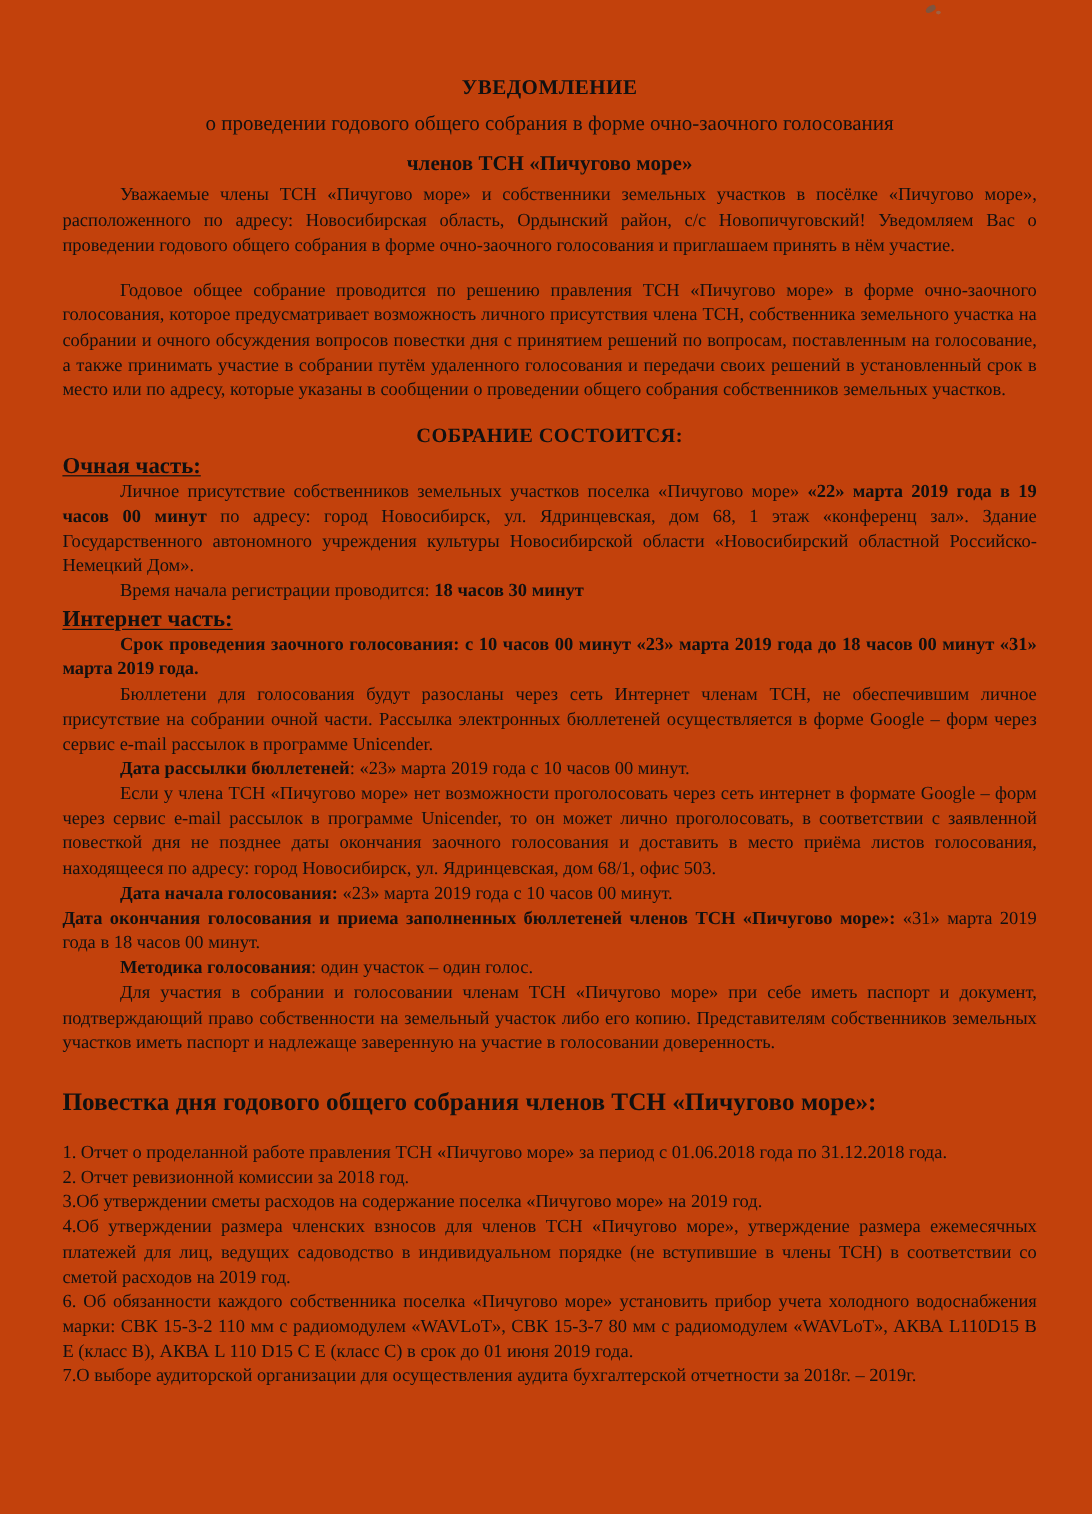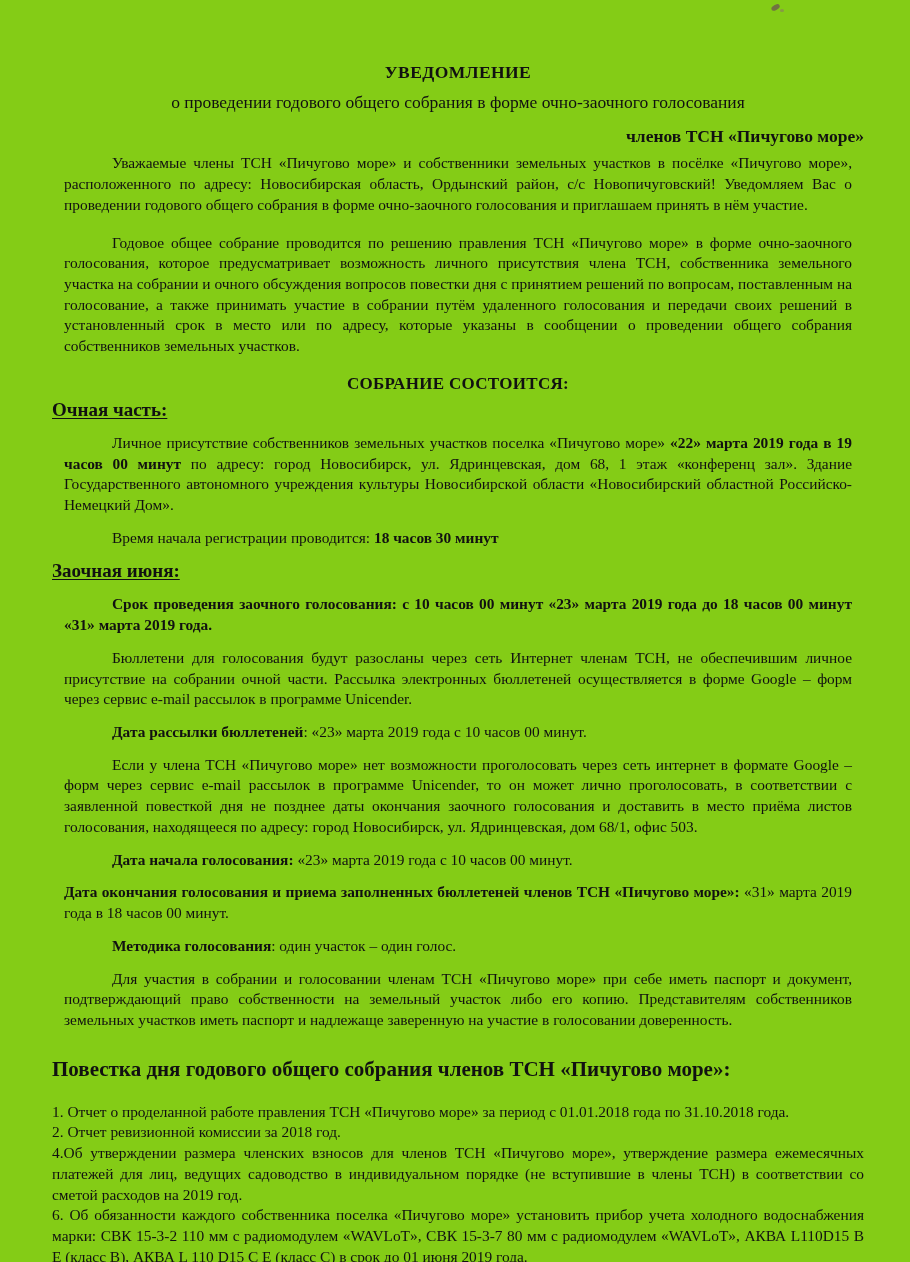--- a/index.html
+++ b/index.html
@@ -10,21 +10,21 @@
   }
   body {
     font-family: "Liberation Serif", "DejaVu Serif", serif;
     color: #111111;
   }
   .page {
     position: relative;
     width: 910px;
     height: 1262px;
     margin: 0 auto;
-    background: #84cc16;
+    background: #c2410c;
     overflow: hidden;
     box-sizing: border-box;
     padding: 0;
   }
   .sheet {
     position: absolute;
     left: 52px;
     top: 62px;
     width: 812px;
   }
@@ -60,29 +60,29 @@
   .doc-subtitle {
     font-size: 17.5px;
     font-weight: normal;
     text-align: center;
     line-height: 1.45;
     margin: 0 0 4px 0;
   }
   .doc-subtitle-2 {
     font-size: 17.5px;
     font-weight: bold;
-    text-align: right;
+    text-align: center;
     margin: 11px 0 6px 0;
   }
   p.para {
     font-size: 15.4px;
     line-height: 1.345;
     text-align: justify;
     text-indent: 48px;
-    margin: 12px;
+    margin: 0;
     hyphens: none;
   }
   p.para.noindent { text-indent: 0; }
   p.gap-before { margin-top: 17px; }
   p.gap-small { margin-top: 3px; }
 
   .section-heading {
     font-size: 17px;
     font-weight: bold;
     text-align: center;
@@ -137,42 +137,43 @@
     <p class="para gap-before">Годовое общее собрание проводится по решению правления ТСН «Пичугово море» в форме очно-заочного голосования, которое предусматривает возможность личного присутствия члена ТСН, собственника земельного участка на собрании и очного обсуждения вопросов повестки дня с принятием решений по вопросам, поставленным на голосование, а также принимать участие в собрании путём удаленного голосования и передачи своих решений в установленный срок в место или по адресу, которые указаны в сообщении о проведении общего собрания собственников земельных участков.</p>
 
     <div class="section-heading">СОБРАНИЕ СОСТОИТСЯ:</div>
 
     <div class="sub-heading">Очная часть:</div>
 
     <p class="para"><span>Личное присутствие собственников земельных участков поселка «Пичугово море» </span><b>«22» марта 2019 года в 19 часов 00 минут</b><span> по адресу: город Новосибирск, ул. Ядринцевская, дом 68, 1 этаж «конференц зал». Здание Государственного автономного учреждения культуры Новосибирской области «Новосибирский областной Российско-Немецкий Дом».</span></p>
 
     <p class="para"><span>Время начала регистрации проводится: </span><b>18 часов 30 минут</b></p>
 
-    <div class="sub-heading">Заочная июня:</div>
+    <div class="sub-heading">Интернет часть:</div>
 
     <p class="para"><b>Срок проведения заочного голосования: с 10 часов 00 минут «23» марта 2019 года до 18 часов 00 минут «31» марта 2019 года.</b></p>
 
     <p class="para">Бюллетени для голосования будут разосланы через сеть Интернет членам ТСН, не обеспечившим личное присутствие на собрании очной части. Рассылка электронных бюллетеней осуществляется в форме Google – форм через сервис e-mail рассылок в программе Unicender.</p>
 
     <p class="para"><b>Дата рассылки бюллетеней</b><span>: «23» марта 2019 года с 10 часов 00 минут.</span></p>
 
     <p class="para">Если у члена ТСН «Пичугово море» нет возможности проголосовать через сеть интернет в формате Google – форм через сервис e-mail рассылок в программе Unicender, то он может лично проголосовать, в соответствии с заявленной повесткой дня не позднее даты окончания заочного голосования и доставить в место приёма листов голосования, находящееся по адресу: город Новосибирск, ул. Ядринцевская, дом 68/1, офис 503.</p>
 
     <p class="para"><b>Дата начала голосования:</b><span> «23» марта 2019 года с 10 часов 00 минут.</span></p>
 
     <p class="para noindent"><b>Дата окончания голосования и приема заполненных бюллетеней членов ТСН «Пичугово море»:</b><span> «31» марта 2019 года в 18 часов 00 минут.</span></p>
 
     <p class="para"><b>Методика голосования</b><span>: один участок – один голос.</span></p>
 
     <p class="para">Для участия в собрании и голосовании членам ТСН «Пичугово море» при себе иметь паспорт и документ, подтверждающий право собственности на земельный участок либо его копию. Представителям собственников земельных участков иметь паспорт и надлежаще заверенную на участие в голосовании доверенность.</p>
 
     <div class="agenda-heading">Повестка дня годового общего собрания членов ТСН «Пичугово море»:</div>
 
     <ol class="agenda">
-      <li>1. Отчет о проделанной работе правления ТСН «Пичугово море» за период с 01.01.2018 года по 31.10.2018 года.</li>
+      <li>1. Отчет о проделанной работе правления ТСН «Пичугово море» за период с 01.06.2018 года по 31.12.2018 года.</li>
       <li>2. Отчет ревизионной комиссии за 2018 год.</li>
+      <li>3.Об утверждении сметы расходов на содержание поселка «Пичугово море» на 2019 год.</li>
       <li>4.Об утверждении размера членских взносов для членов ТСН «Пичугово море», утверждение размера ежемесячных платежей для лиц, ведущих садоводство в индивидуальном порядке (не вступившие в члены ТСН) в соответствии со сметой расходов на 2019 год.</li>
       <li>6. Об обязанности каждого собственника поселка «Пичугово море» установить прибор учета холодного водоснабжения марки: СВК 15-3-2 110 мм с радиомодулем «WAVLoT», СВК 15-3-7 80 мм с радиомодулем «WAVLoT», АКВА L110D15 В Е (класс В), АКВА L 110 D15 С Е (класс С)  в срок до 01 июня 2019 года.</li>
       <li>7.О выборе аудиторской организации для осуществления аудита бухгалтерской отчетности за 2018г. – 2019г.</li>
     </ol>
 
   </div>
 </div>
 
 </body></html>

